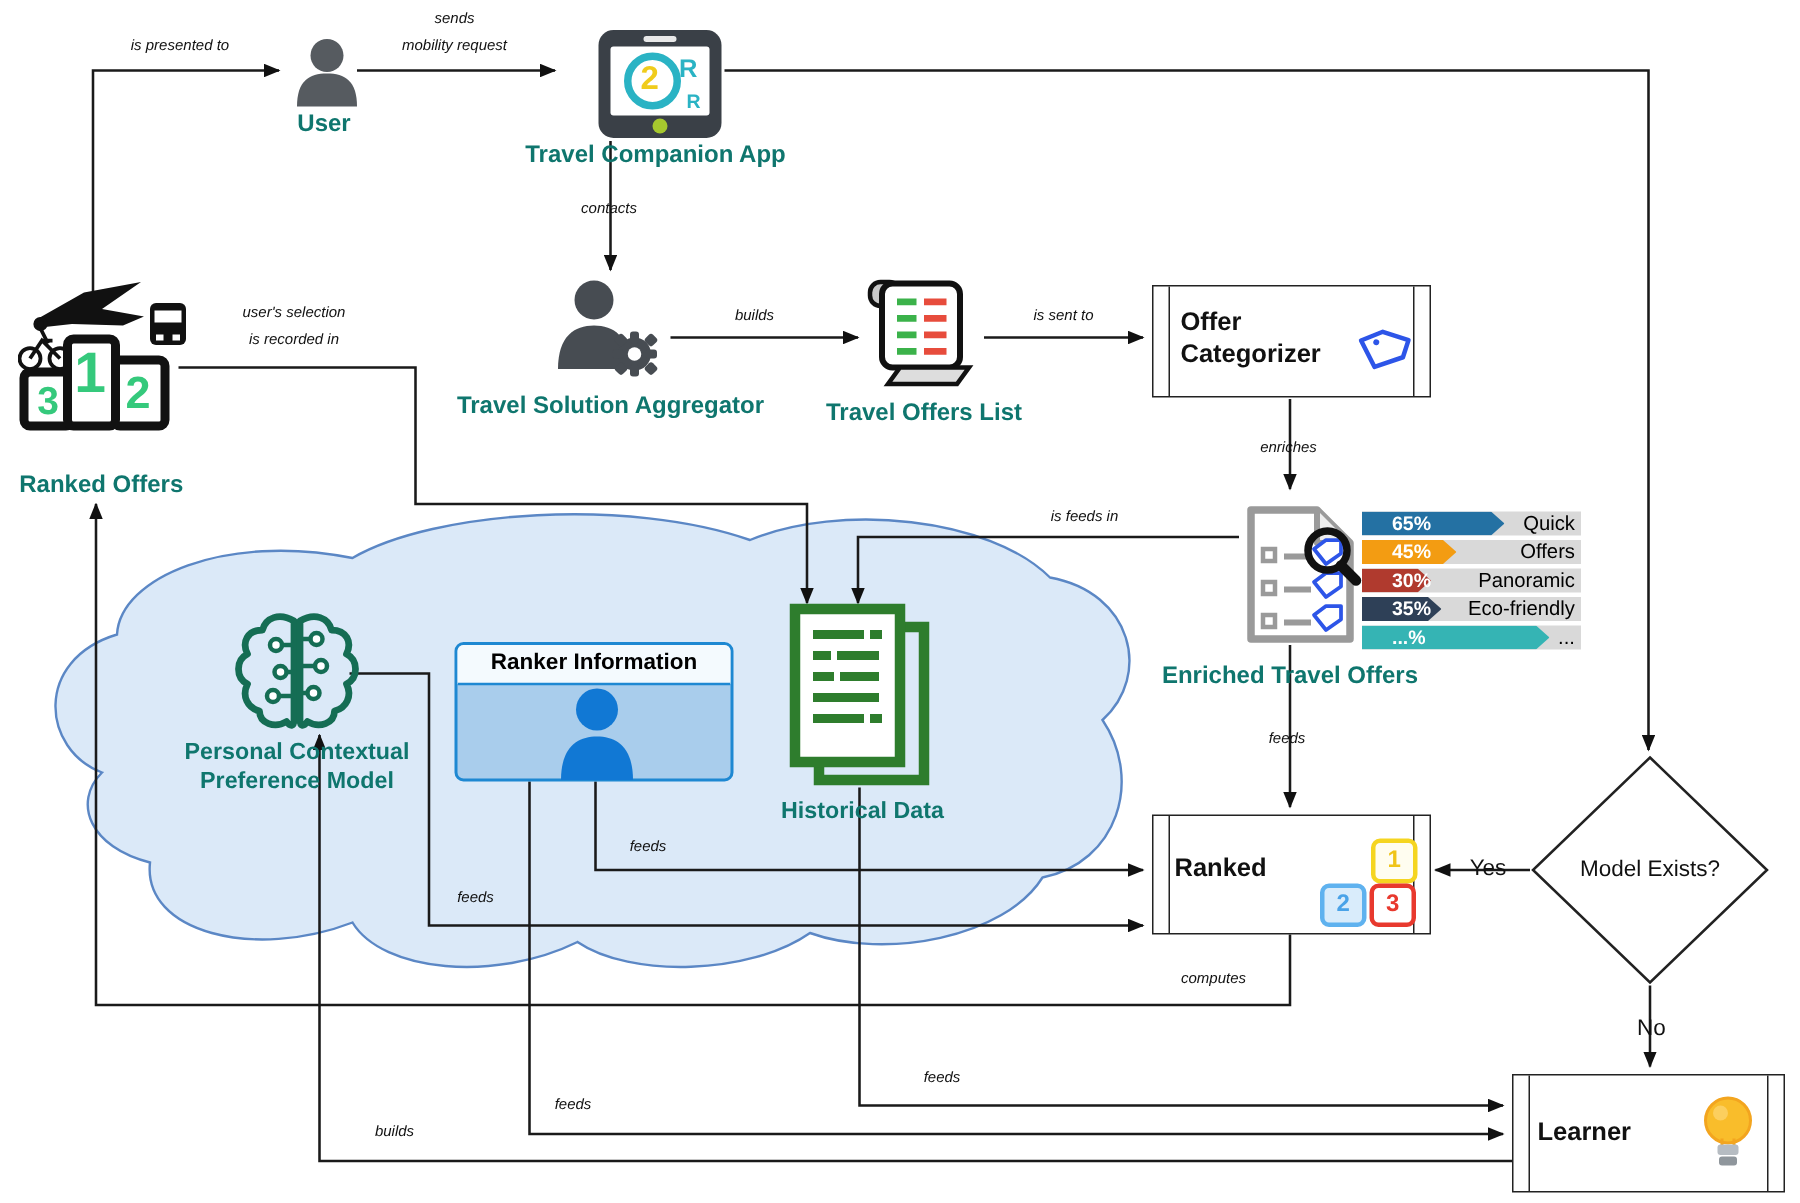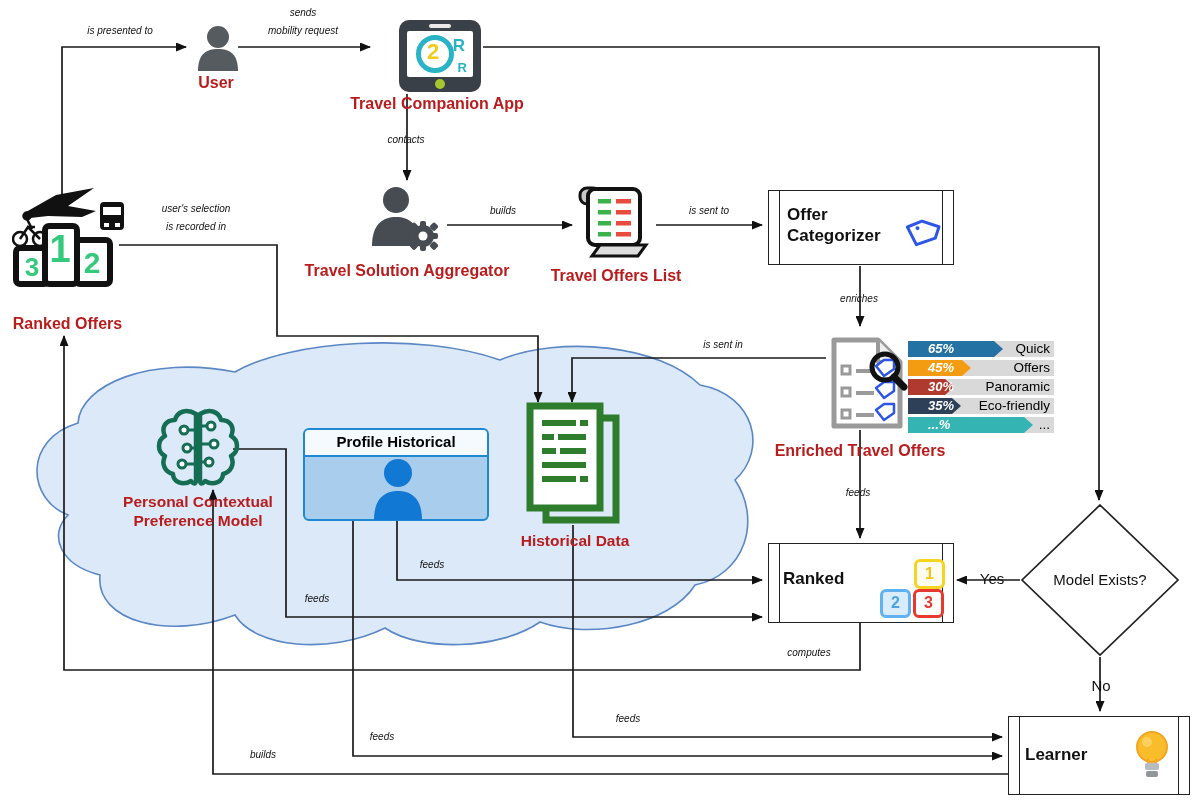--- a/index.html
+++ b/index.html
@@ -4,21 +4,21 @@
 <style>
   html,body{margin:0;padding:0;background:#fff;}
   #canvas{position:relative;width:1200px;height:802px;background:#fff;overflow:hidden;
           font-family:"Liberation Sans",sans-serif;color:#111;}
   svg.layer{position:absolute;left:0;top:0;z-index:2;}
   svg.cloudlayer{position:absolute;left:0;top:0;z-index:1;}
   .icon{position:absolute;z-index:3;}
   .lbl{position:absolute;z-index:4;text-align:center;white-space:pre-line;line-height:18px;}
   .edge-lbl{font-style:italic;font-size:10px;color:#111;}
   .plain-lbl{font-size:15px;color:#111;}
-  .node-lbl{font-weight:bold;font-size:16px;color:#b91c1c;line-height:19px;}
+  .node-lbl{font-weight:bold;font-size:16px;color:#0f766e;line-height:19px;}
   
   .pbox{position:absolute;z-index:3;background:#fff;border:1.7px solid #222;}
   .pbox:before,.pbox:after{content:"";position:absolute;top:0;bottom:0;width:0;border-left:1.6px solid #222;}
   .pbox:before{left:10px;} .pbox:after{right:10px;}
   .pbox-text{position:absolute;font-weight:bold;font-size:17px;line-height:21px;text-align:left;white-space:pre-line;}
   
   .phone{position:absolute;left:399px;top:20px;width:82px;height:72px;background:#3a4047;border-radius:10px;z-index:3;}
   .phone .speaker{position:absolute;left:30px;top:4px;width:22px;height:4px;background:#e8e8e8;border-radius:2px;}
   .phone .screen{position:absolute;left:8px;top:11px;width:66px;height:46px;background:#fff;border-radius:2px;}
   .phone .home{position:absolute;left:36px;bottom:3px;width:10px;height:10px;border-radius:50%;background:#a6c82e;}
@@ -29,21 +29,21 @@
   
   .profile{position:absolute;left:303px;top:428px;width:186px;height:93px;z-index:3;
            border:2px solid #1e88d2;border-radius:6px;background:#a9cdec;box-sizing:border-box;}
   .profile .hdr{height:25px;background:#f4fafe;border-bottom:2px solid #1e88d2;border-radius:4px 4px 0 0;
                 font-weight:bold;font-size:15px;text-align:center;line-height:24px;color:#000;}
   
   .bars{position:absolute;left:908px;top:341px;width:146px;z-index:3;}
   .bar-row{position:relative;height:16px;background:#d9d9d9;margin-bottom:3px;}
   .bar-fill{position:absolute;left:0;top:0;height:100%;
             clip-path:polygon(0 0,calc(100% - 9px) 0,100% 50%,calc(100% - 9px) 100%,0 100%);}
-  .bar-pct{position:absolute;left:20px;z-index:2;color:#fff;font-weight:bold;font-size:13px;line-height:16px;font-style:italic;}
+  .bar-pct{position:absolute;left:20px;z-index:2;color:#fff;font-weight:bold;font-size:13px;line-height:16px;}
   .bar-lbl{position:absolute;right:4px;z-index:2;color:#000;font-size:13.5px;line-height:16px;}
   
   .blk{position:absolute;z-index:4;border-radius:6px;text-align:center;font-weight:bold;box-sizing:border-box;}
   .blk1{left:914px;top:559px;width:31px;height:30px;border:3.5px solid #f5d521;background:#fffdf0;color:#f0c419;font-size:16px;line-height:23px;}
   .blk2{left:880px;top:589px;width:31px;height:29px;border:3.5px solid #5fb2ef;background:#d9ecfb;color:#4aa3e8;font-size:16px;line-height:22px;}
   .blk3{left:913px;top:589px;width:31px;height:29px;border:3.5px solid #e8392e;background:#fff;color:#e8392e;font-size:16px;line-height:22px;}
   
   .pnum{position:absolute;z-index:4;font-weight:bold;color:#35c97c;text-align:center;}
 </style>
 </head>
@@ -254,21 +254,21 @@
       <circle cx="55" cy="20" r="4"></circle>
         <circle cx="58" cy="38" r="4"></circle>
         <circle cx="53" cy="56" r="4"></circle>
     </g>
     <g stroke="#156d54" stroke-width="3" fill="none">
       <path d="M32,24 L40,24 M35,42 L40,42 M30,58 L40,58 M51,20 L44,20 M54,38 L44,38 M49,56 L44,56"></path>
     </g>
   </svg>
 
   <div class="profile">
-    <div class="hdr">Profile Historical</div>
+    <div class="hdr">Ranker Information</div>
     <svg style="position:absolute;left:66px;top:28px" width="54" height="62">
       <circle cx="27" cy="15" r="14" fill="#1178d4"></circle>
       <path d="M3,62 C3,40 14,33 27,33 C40,33 51,40 51,62 Z" fill="#1178d4"></path>
     </svg>
   </div>
 
   <svg class="icon" style="left:524px;top:402px" width="102" height="126">
     <rect x="22" y="16" width="70" height="102" fill="none" stroke="#2e7d2d" stroke-width="7"></rect>
     <rect x="6" y="4" width="70" height="102" fill="#fff" stroke="#2e7d2d" stroke-width="7"></rect>
     <g fill="#2e7d2d">
@@ -288,21 +288,21 @@
   <div class="lbl node-lbl" style="left:186px;top:73px;width:60px">User</div>
   <div class="lbl edge-lbl" style="left:233px;top:4px;width:140px">sends
 mobility request</div>
   <div class="lbl node-lbl" style="left:342px;top:94px;width:190px">Travel Companion App</div>
   <div class="lbl edge-lbl" style="left:366px;top:131px;width:80px">contacts</div>
   <div class="lbl node-lbl" style="left:287px;top:261px;width:240px">Travel Solution Aggregator</div>
   <div class="lbl edge-lbl" style="left:468px;top:202px;width:70px">builds</div>
   <div class="lbl node-lbl" style="left:540px;top:266px;width:152px">Travel Offers List</div>
   <div class="lbl edge-lbl" style="left:664px;top:202px;width:90px">is sent to</div>
   <div class="lbl edge-lbl" style="left:819px;top:290px;width:80px">enriches</div>
-  <div class="lbl edge-lbl" style="left:678px;top:336px;width:90px">is sent in</div>
+  <div class="lbl edge-lbl" style="left:678px;top:336px;width:90px">is feeds in</div>
   <div class="lbl node-lbl" style="left:760px;top:441px;width:200px">Enriched Travel Offers</div>
   <div class="lbl edge-lbl" style="left:828px;top:484px;width:60px">feeds</div>
   <div class="lbl edge-lbl" style="left:126px;top:200px;width:140px">user's selection
 is recorded in</div>
   <div class="lbl node-lbl" style="left:5px;top:314px;width:125px">Ranked Offers</div>
   <div class="lbl plain-lbl" style="left:1032px;top:571px;width:136px">Model Exists?</div>
   <div class="lbl plain-lbl" style="left:970px;top:570px;width:44px">Yes</div>
   <div class="lbl plain-lbl" style="left:1080px;top:677px;width:42px">No</div>
   <div class="lbl edge-lbl" style="left:764px;top:644px;width:90px">computes</div>
   <div class="lbl node-lbl" style="left:112px;top:492px;width:172px;font-size:15.5px">Personal Contextual

